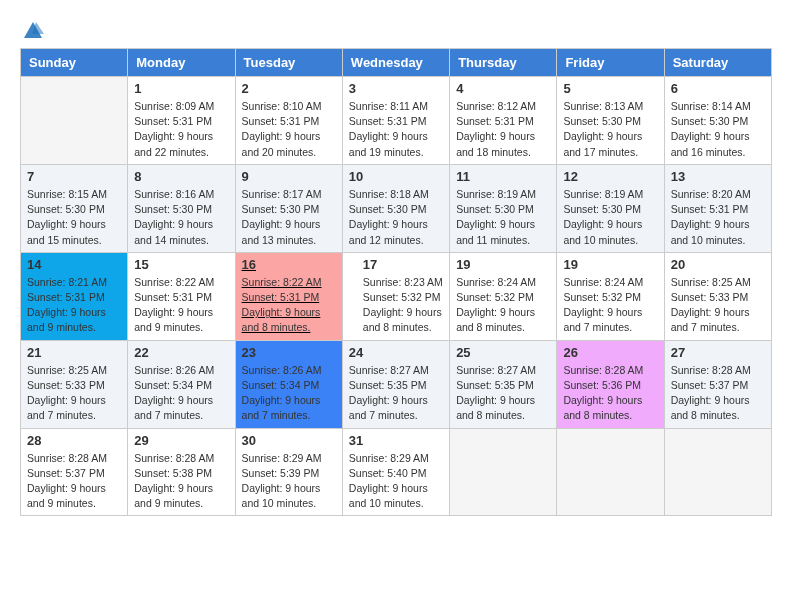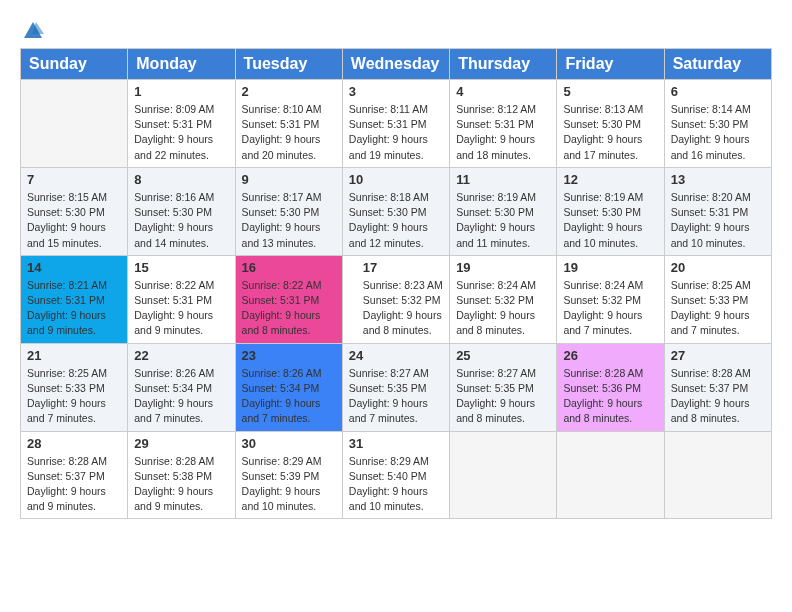--- a/index.html
+++ b/index.html
@@ -53,21 +53,21 @@
     .calendar {
       width: 100%;
       border-collapse: collapse;
       font-size: 11px;
     }
     .calendar th {
       background-color: #3a7fd5;
       color: #fff;
       text-align: left;
       padding: 6px 8px;
-      font-size: 16px;
+      font-size: 13px;
       font-weight: bold;
       border: 1px solid #ccc;
     }
     .calendar td {
       border: 1px solid #ccc;
       vertical-align: top;
       padding: 4px 6px;
       width: calc(100% / 7);
       min-height: 80px;
       background: #fff;
@@ -188,21 +188,21 @@
       </tr>
       <tr>
         <td style="background: #0ea5e9;">
           <span class="day-number">14</span>
           <div class="day-info">Sunrise: 8:21 AM<br>Sunset: 5:31 PM<br>Daylight: 9 hours and 9 minutes.</div>
         </td>
         <td style="background: rgb(255, 255, 255);">
           <span class="day-number">15</span>
           <div class="day-info">Sunrise: 8:22 AM<br>Sunset: 5:31 PM<br>Daylight: 9 hours and 9 minutes.</div>
         </td>
-        <td style="background: #ec4899;">
+        <td style="background: #fca5a5; text-decoration: underline;">
           <span class="day-number">16</span>
           <div class="day-info">Sunrise: 8:22 AM<br>Sunset: 5:31 PM<br>Daylight: 9 hours and 8 minutes.</div>
         </td>
         <td style="background: rgb(255, 255, 255); padding-left: 20px;">
           <span class="day-number">17</span>
           <div class="day-info">Sunrise: 8:23 AM<br>Sunset: 5:32 PM<br>Daylight: 9 hours and 8 minutes.</div>
         </td>
         <td style="background: rgb(255, 255, 255);">
           <span class="day-number">19</span>
           <div class="day-info">Sunrise: 8:24 AM<br>Sunset: 5:32 PM<br>Daylight: 9 hours and 8 minutes.</div>

